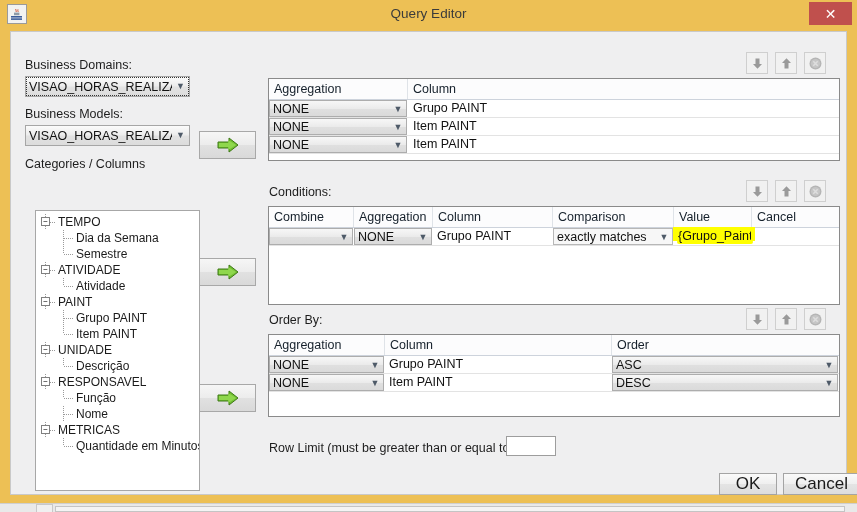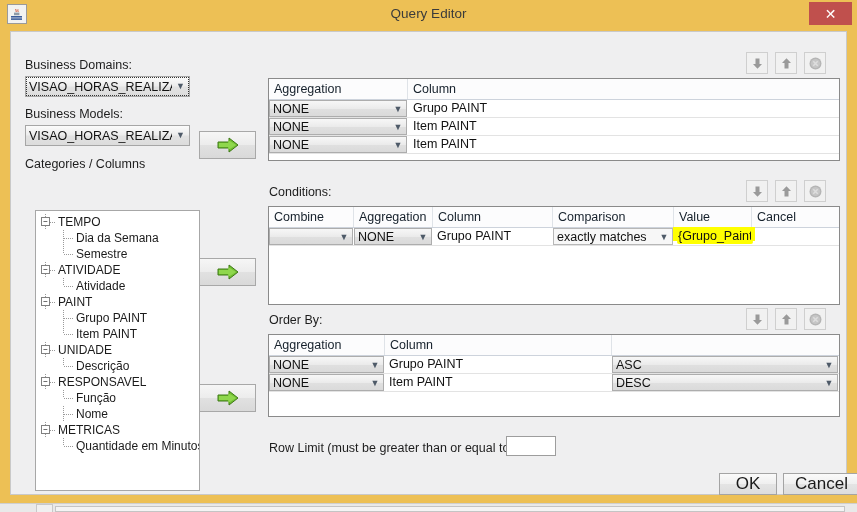--- a/index.html
+++ b/index.html
@@ -486,20 +486,21 @@
           <circle cx="7.5" cy="7.5" r="6" fill="#b5b5b5"></circle>
           <circle cx="7.5" cy="7.5" r="4.6" fill="#c6c6c6"></circle>
           <path d="M5.3 5.3 L9.7 9.7 M9.7 5.3 L5.3 9.7" stroke="#dedede" stroke-width="1.5"></path>
         </svg>
       </div>
 
       <div class="tbl" style="left:257px; top:302px; width:572px; height:83px;">
         <div class="thead">
           <div class="th" style="left:0px; width:116px;">Aggregation</div>
           <div class="th" style="left:116px; width:227px;">Column</div>
+          <div class="th last" style="left:343px; width:227px;">Order</div>
         </div>
 
         <div class="trow" style="top:21px;">
           <div class="cellcombo" style="left:0px; top:0px; width:115px; height:17px;">
             <span class="ctxt">NONE</span>
             <span class="carrow">▼</span>
           </div>
           <div class="tcell" style="left:116px; width:226px;">Grupo PAINT</div>
           <div class="cellcombo" style="left:343px; top:0px; width:226px; height:17px;">
             <span class="ctxt">ASC</span>

